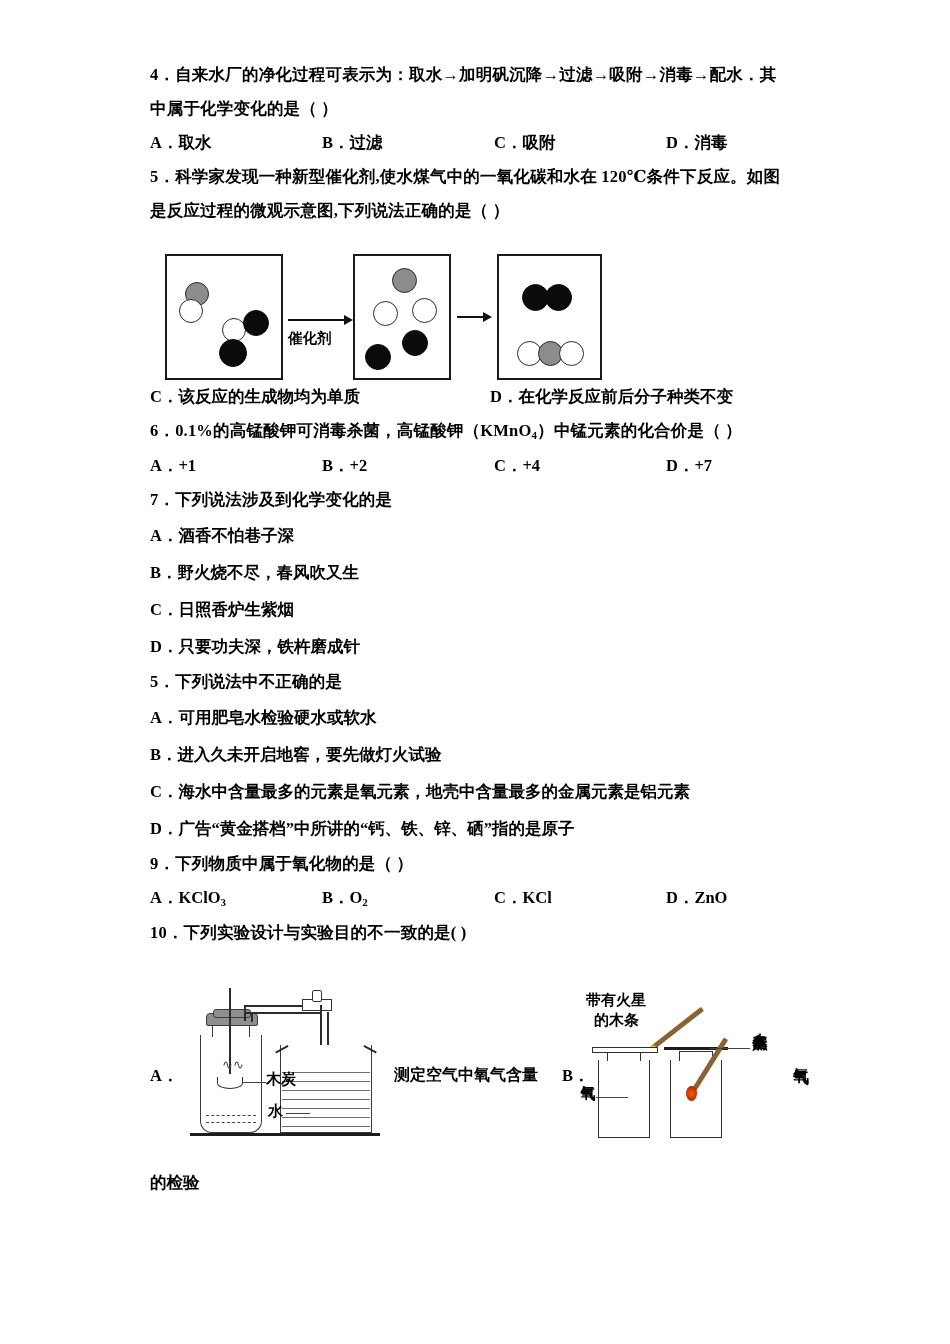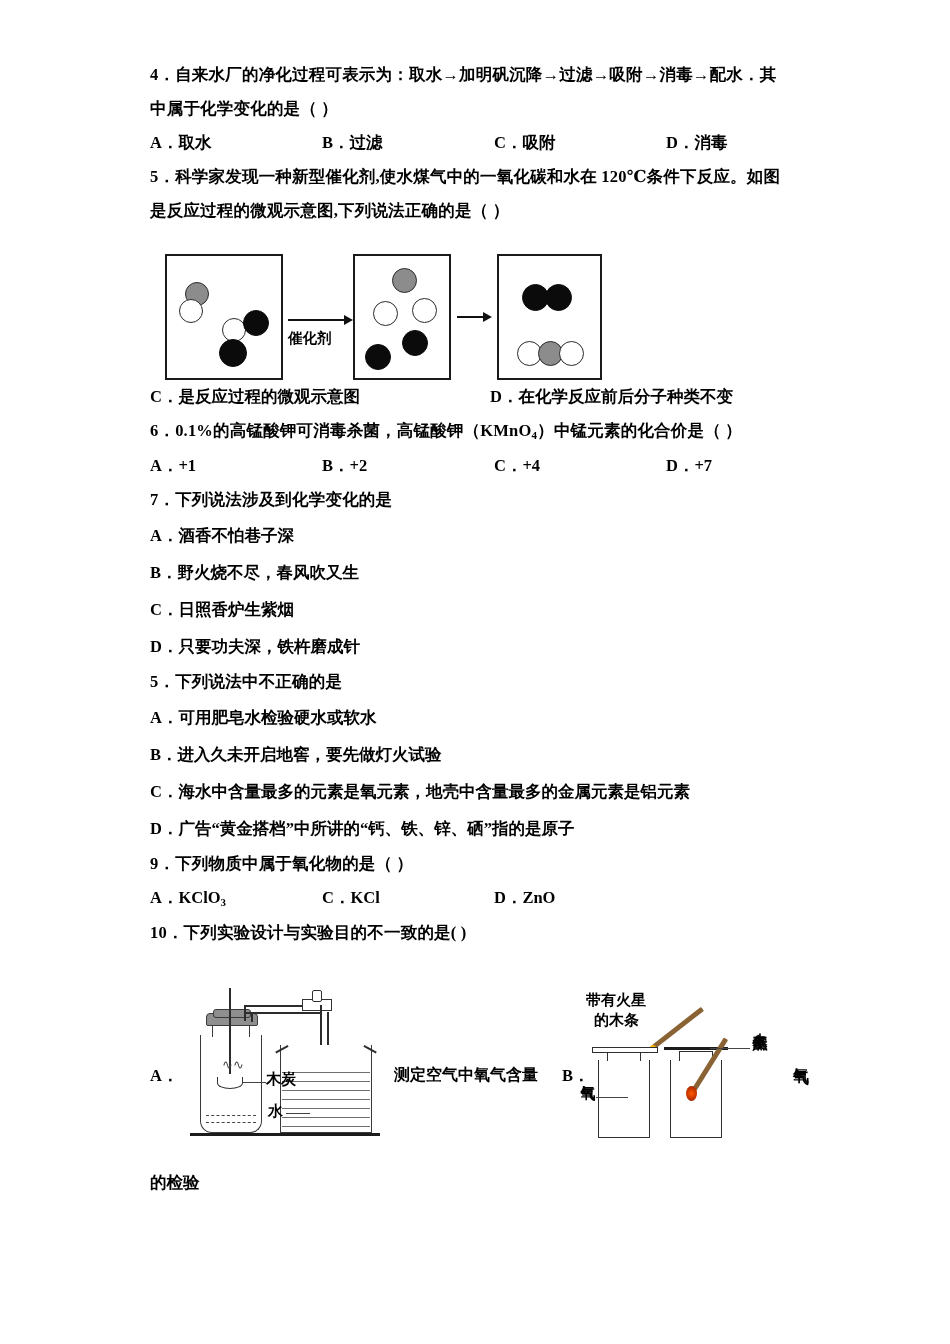--- a/index.html
+++ b/index.html
@@ -255,21 +255,21 @@
       <span class="opt w4c">C．吸附</span>
       <span class="opt">D．消毒</span>
     </div>
 
     <div class="qline">5．科学家发现一种新型催化剂,使水煤气中的一氧化碳和水在 120℃条件下反应。如图</div>
     <div class="qline">是反应过程的微观示意图,下列说法正确的是（      ）</div>
 
     <div style="height:152px"></div>
 
     <div class="opt-row">
-      <span class="opt half">C．是反应过程的微观示意图</span>
+      <span class="opt half">C．该反应的生成物均为单质</span>
       <span class="opt">D．在化学反应前后分子种类不变</span>
     </div>
 
     <div class="qline">
       <span>6．0.1%的高锰酸钾可消毒杀菌，高锰酸钾（KMnO<sub>4</sub>）中锰元素的化合价是（      ）</span>
     </div>
     <div class="opt-row">
       <span class="opt w4">A．+1</span>
       <span class="opt w4b">B．+2</span>
       <span class="opt w4c">C．+4</span>
@@ -284,20 +284,21 @@
 
     <div class="qline">5．下列说法中不正确的是</div>
     <div class="stack-opt">A．可用肥皂水检验硬水或软水</div>
     <div class="stack-opt">B．进入久未开启地窖，要先做灯火试验</div>
     <div class="stack-opt">C．海水中含量最多的元素是氧元素，地壳中含量最多的金属元素是铝元素</div>
     <div class="stack-opt">D．广告“黄金搭档”中所讲的“钙、铁、锌、硒”指的是原子</div>
 
     <div class="qline">9．下列物质中属于氧化物的是（      ）</div>
     <div class="opt-row">
       <span class="opt w4">A．KClO<sub>3</sub></span>
+      <span class="opt w4b">B．O<sub>2</sub></span>
       <span class="opt w4c">C．KCl</span>
       <span class="opt">D．ZnO</span>
     </div>
 
     <div class="qline">10．下列实验设计与实验目的不一致的是(  )</div>
   </div>
 
   <div id="q5-figure">
 
     <div class="mbox" id="mbox1">

